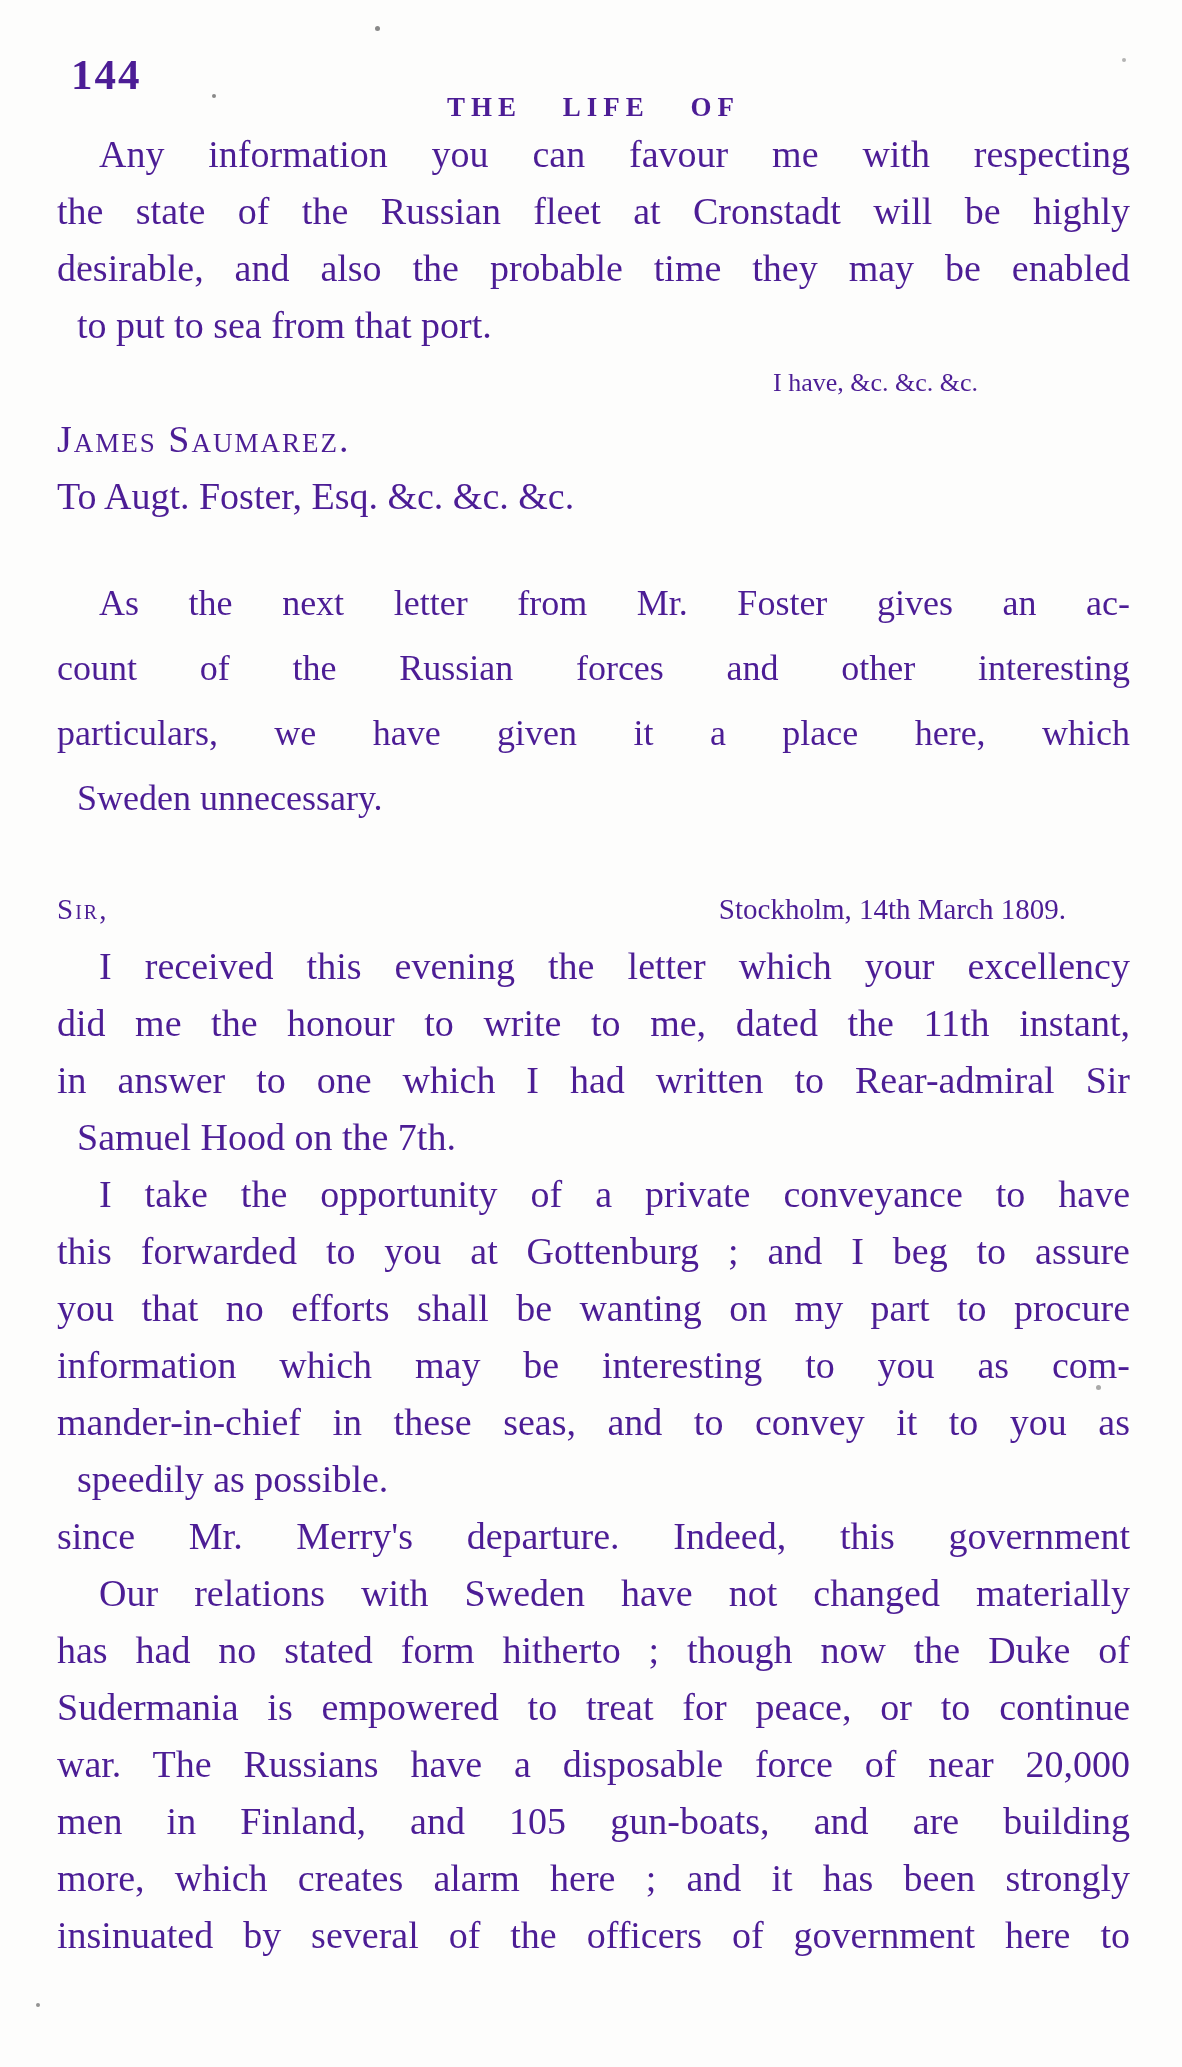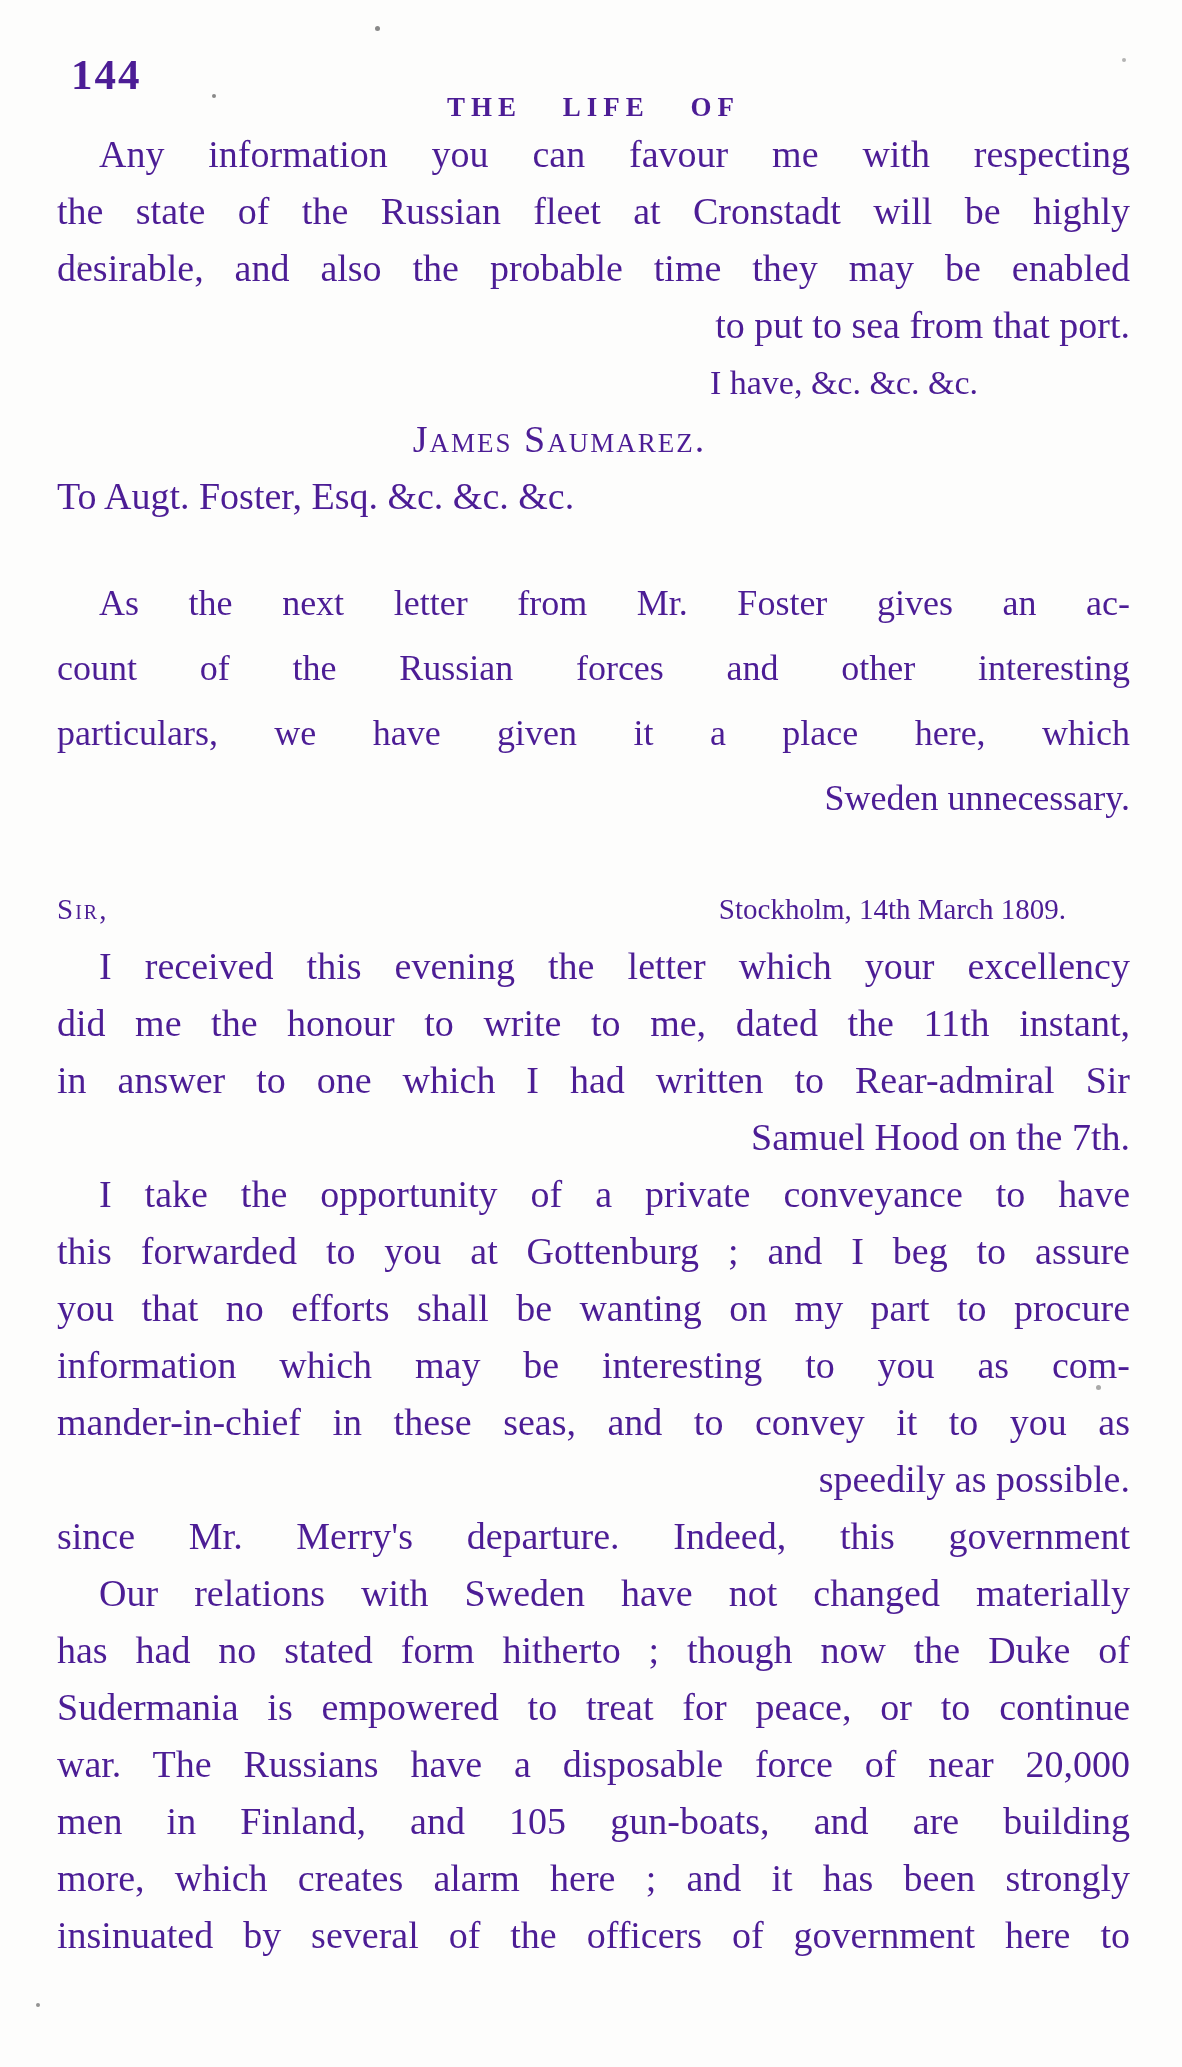--- a/index.html
+++ b/index.html
@@ -36,33 +36,33 @@
     font-weight: 600;
     letter-spacing: 6px;
     word-spacing: 28px;
     margin-top: 36px;
   }
   
   .ln { width: 100%; }
   .body .ln { font-size: 38px; line-height: 57px; }
   .large .ln { font-size: 36px; line-height: 65px; }
   .jl { text-align: justify; text-align-last: justify; }
-  .el { text-align: right; }
+  .el { text-align: left; margin-left: 20px; }
   .ind { text-indent: 42px; }
   .para { margin: 0; }
   .para.large { margin-top: 46px; }
   
   .valediction {
-    font-size: 34px; line-height: 57px;
+    font-size: 26px; line-height: 57px;
     text-align: right;
     margin-right: 152px;
   }
   .signature {
     font-size: 38px; line-height: 57px;
-    text-align: center;
+    text-align: left;
     margin-right: 68px;
     font-variant: small-caps;
     letter-spacing: 2px;
   }
   .addressee {
     font-size: 38px; line-height: 57px;
     text-align: left;
   }
   
   .dateline-row {

